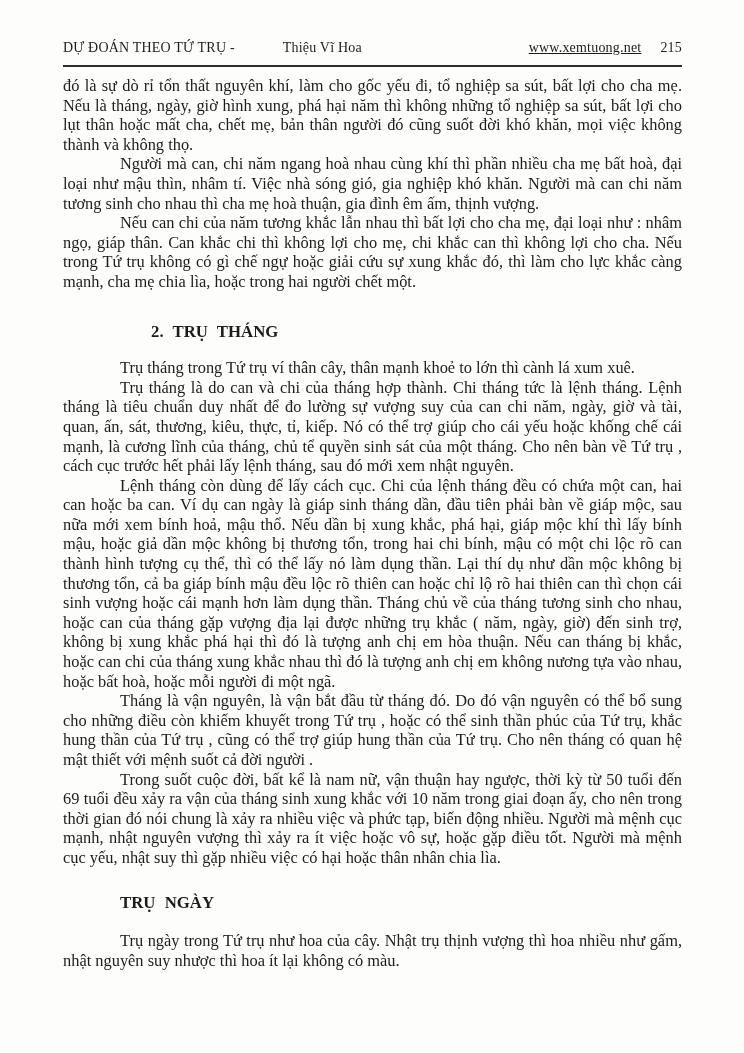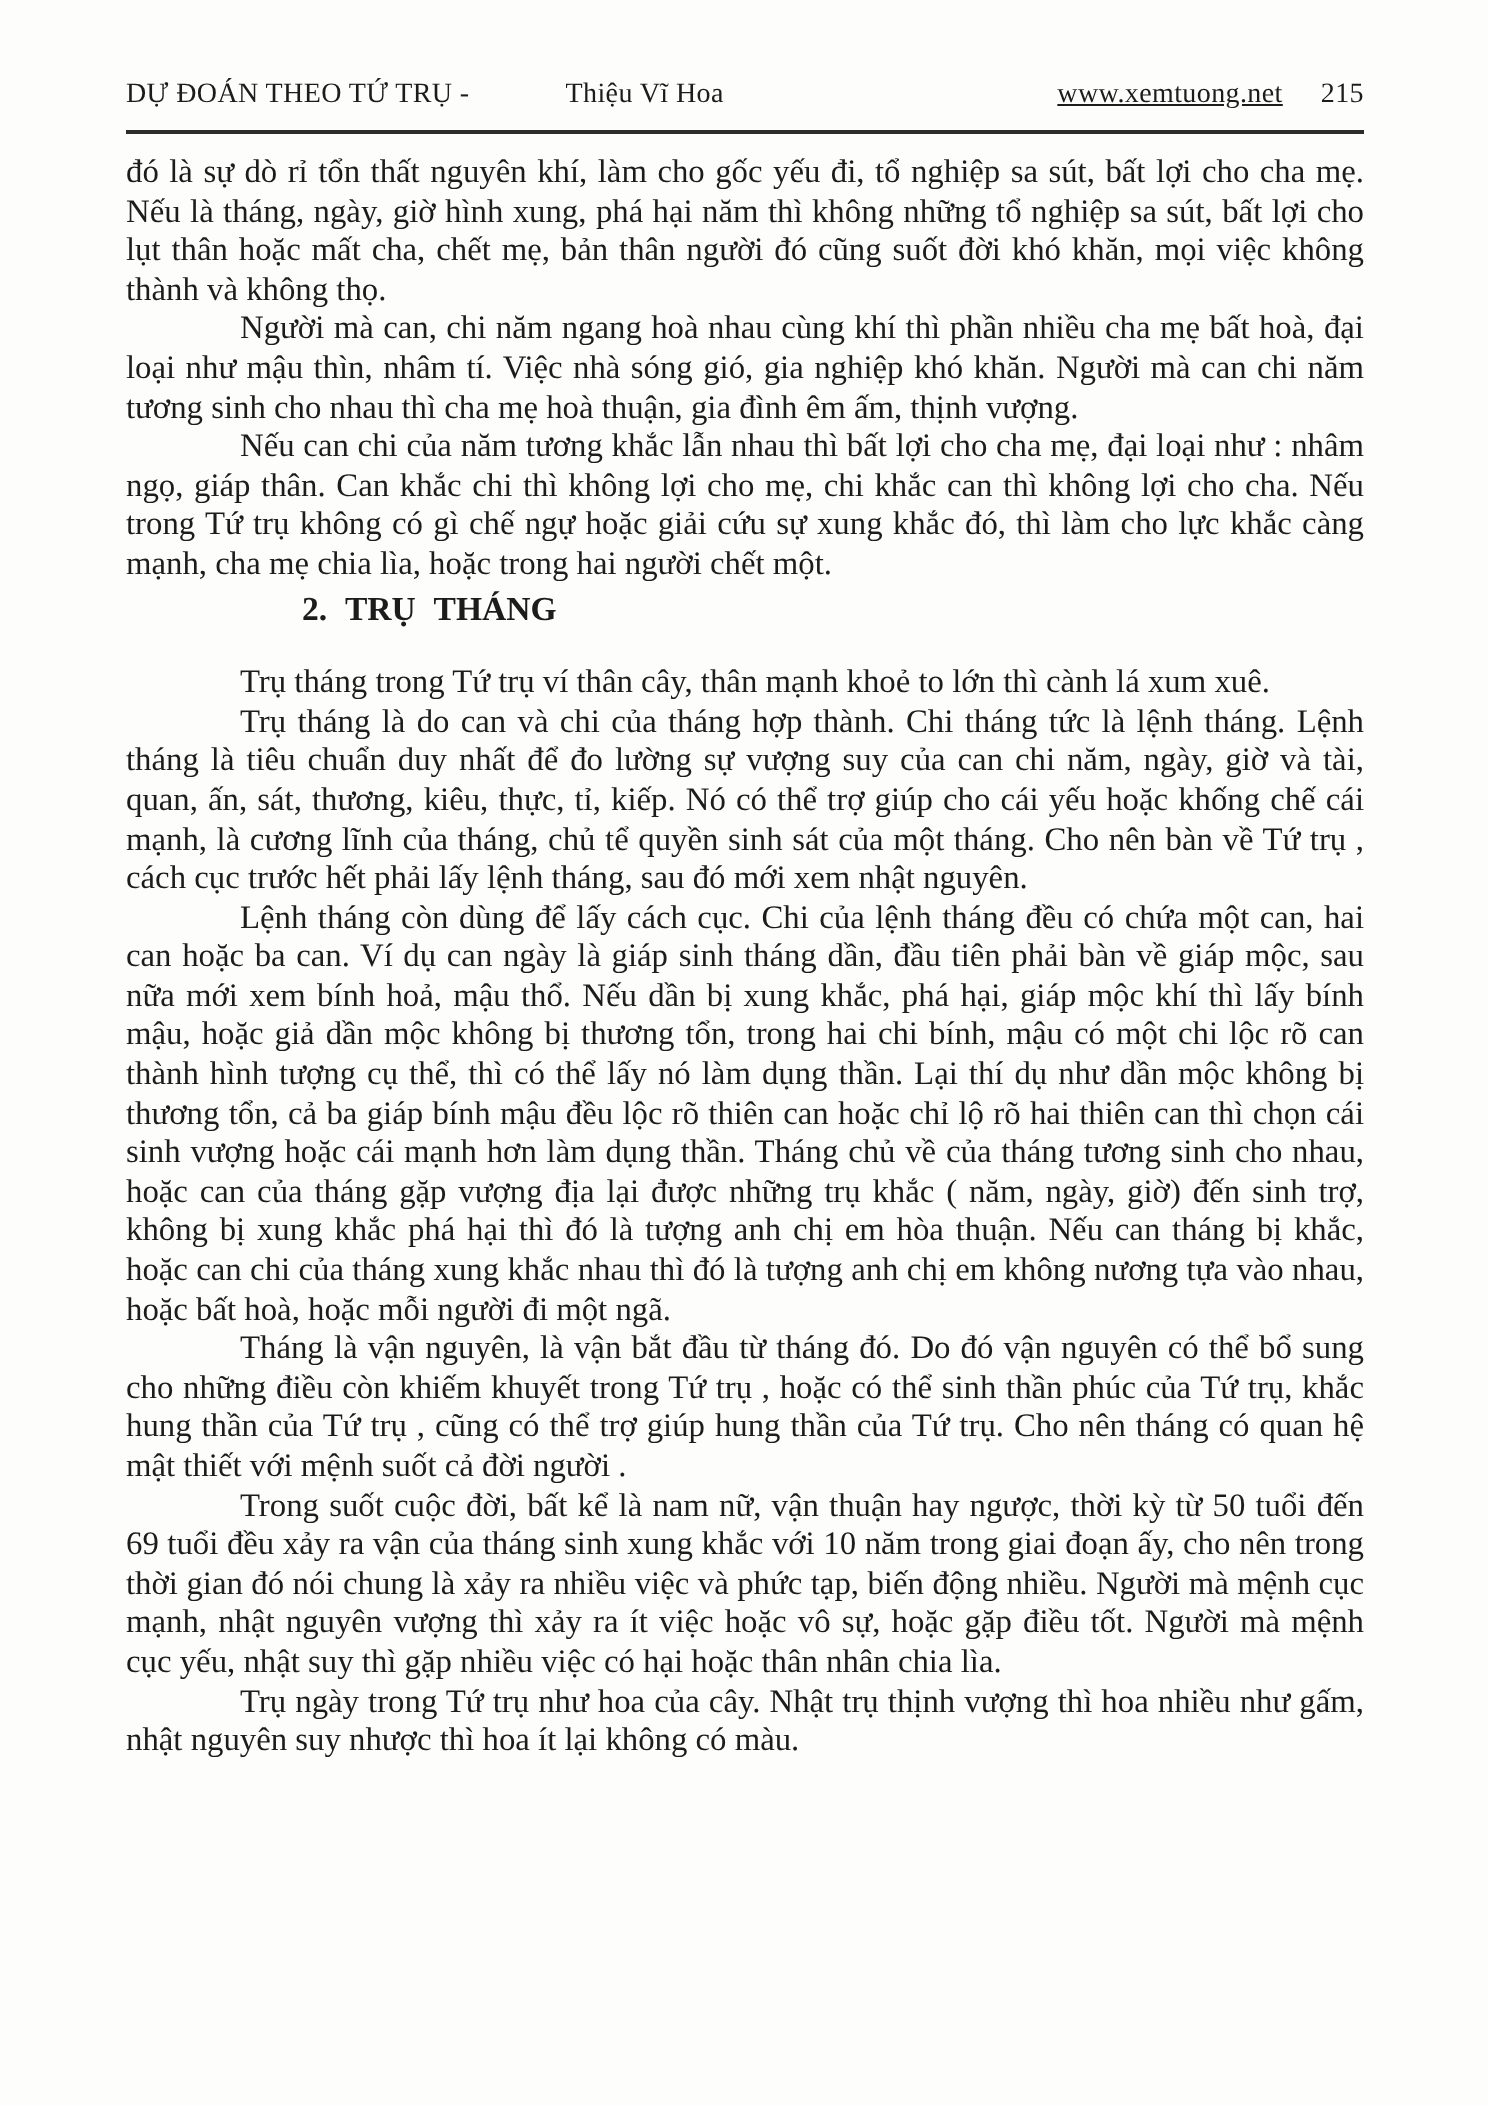--- a/index.html
+++ b/index.html
@@ -52,21 +52,21 @@
     text-indent: 57px;
   }
   .content p.no-indent { text-indent: 0; }
   .content p.bold { font-weight: normal; }
   .heading {
     font-weight: bold;
     font-size: 16.8px;
     word-spacing: 5px;
     text-align: left;
   }
-  .heading.numbered { margin: 3px 0 17px 88px; }
+  .heading.numbered { margin: 30px 0 17px 88px; }
   .heading.plain   { margin: 25px 0 19px 57px; }
 </style>
 </head>
 <body>
 
 <div class="page">
   <header class="page-header">
     <span class="h-title">DỰ ĐOÁN THEO TỨ TRỤ -</span>
     <span class="h-author">Thiệu Vĩ  Hoa</span>
     <a class="h-site">www.xemtuong.net</a>
@@ -76,15 +76,16 @@
   <main class="content">
       <p class="no-indent">đó là sự dò rỉ tổn thất nguyên khí, làm cho gốc yếu đi, tổ nghiệp sa sút, bất lợi cho cha mẹ. Nếu là tháng, ngày, giờ hình xung, phá hại năm thì không những tổ nghiệp sa sút, bất lợi cho lụt thân hoặc mất cha, chết mẹ, bản thân người đó cũng suốt đời khó khăn, mọi việc không thành và không thọ.</p>
       <p class="">Người mà can, chi năm ngang hoà nhau cùng khí thì phần nhiều cha mẹ bất hoà, đại loại như mậu thìn, nhâm tí. Việc nhà sóng gió, gia nghiệp khó khăn. Người mà can chi năm tương sinh cho nhau thì cha mẹ hoà thuận, gia đình êm ấm, thịnh vượng.</p>
       <p class="">Nếu can chi của năm tương khắc lẫn nhau thì bất lợi cho cha mẹ, đại loại như : nhâm ngọ, giáp thân. Can khắc chi thì không lợi cho mẹ, chi khắc can thì không lợi cho cha. Nếu trong Tứ trụ không có gì chế ngự hoặc giải cứu sự xung khắc đó, thì làm cho lực khắc càng mạnh, cha mẹ chia lìa, hoặc trong hai người chết một.</p>
       <div class="heading numbered">2.  TRỤ THÁNG</div>
       <p class="bold ">Trụ tháng trong Tứ trụ ví thân cây, thân mạnh khoẻ to lớn thì cành lá xum xuê.</p>
       <p class="">Trụ tháng là do can và chi của tháng hợp thành. Chi tháng tức là lệnh tháng. Lệnh tháng là tiêu chuẩn duy nhất để đo lường sự vượng suy của can chi năm, ngày, giờ và tài, quan, ấn, sát, thương, kiêu, thực, tỉ, kiếp. Nó có thể trợ giúp cho cái yếu hoặc khống chế cái mạnh, là cương lĩnh của tháng, chủ tể quyền sinh sát của một tháng. Cho nên bàn về Tứ trụ , cách cục trước hết phải lấy lệnh tháng, sau đó mới xem nhật nguyên.</p>
       <p class="">Lệnh tháng còn dùng để lấy cách cục. Chi của lệnh tháng đều có chứa một can, hai can hoặc ba can. Ví dụ can ngày là giáp sinh tháng dần, đầu tiên phải bàn về giáp mộc, sau nữa mới xem  bính hoả, mậu thổ. Nếu dần bị xung khắc, phá hại, giáp mộc khí thì lấy bính mậu, hoặc giả dần mộc không bị thương tổn, trong hai chi bính, mậu có một chi lộc rõ can thành hình tượng cụ thể, thì có thể lấy nó làm dụng thần. Lại thí dụ như dần mộc không bị thương tổn, cả ba giáp bính mậu đều lộc rõ thiên can hoặc chỉ lộ rõ hai thiên can  thì chọn cái sinh vượng hoặc cái mạnh hơn làm dụng thần. Tháng chủ về của tháng tương sinh cho nhau, hoặc can của tháng gặp vượng địa lại được  những trụ khắc ( năm, ngày, giờ) đến sinh trợ, không bị xung khắc phá hại thì đó là tượng anh chị em hòa thuận. Nếu can tháng bị khắc, hoặc can chi của tháng xung khắc nhau thì đó là tượng anh chị em không nương tựa vào nhau, hoặc bất hoà, hoặc mỗi người đi một ngã.</p>
       <p class="">Tháng là vận nguyên, là vận bắt đầu từ tháng đó. Do đó vận nguyên có thể bổ sung cho những điều còn khiếm khuyết trong Tứ trụ , hoặc có thể sinh thần phúc của Tứ trụ, khắc hung thần của Tứ trụ , cũng có thể trợ giúp hung thần của Tứ trụ. Cho nên tháng có quan hệ mật thiết với mệnh suốt cả đời người .</p>
       <p class="">Trong suốt cuộc đời, bất kể là nam nữ, vận thuận hay ngược, thời kỳ từ 50 tuổi đến 69 tuổi đều xảy ra vận của tháng sinh xung khắc với 10 năm trong giai đoạn ấy, cho nên trong thời gian đó nói chung là xảy ra nhiều việc và phức tạp, biến động nhiều. Người mà mệnh cục mạnh, nhật nguyên vượng thì xảy ra ít việc hoặc vô sự, hoặc gặp điều tốt. Người mà mệnh cục yếu, nhật suy thì gặp nhiều việc có hại hoặc thân nhân chia lìa.</p>
+      <div class="heading plain">TRỤ NGÀY</div>
       <p class="bold ">Trụ ngày trong Tứ trụ như hoa của cây. Nhật trụ thịnh vượng thì hoa nhiều như gấm, nhật nguyên suy  nhược thì hoa ít lại không có màu.</p>
     </main>
 </div>
 
 </body></html>

